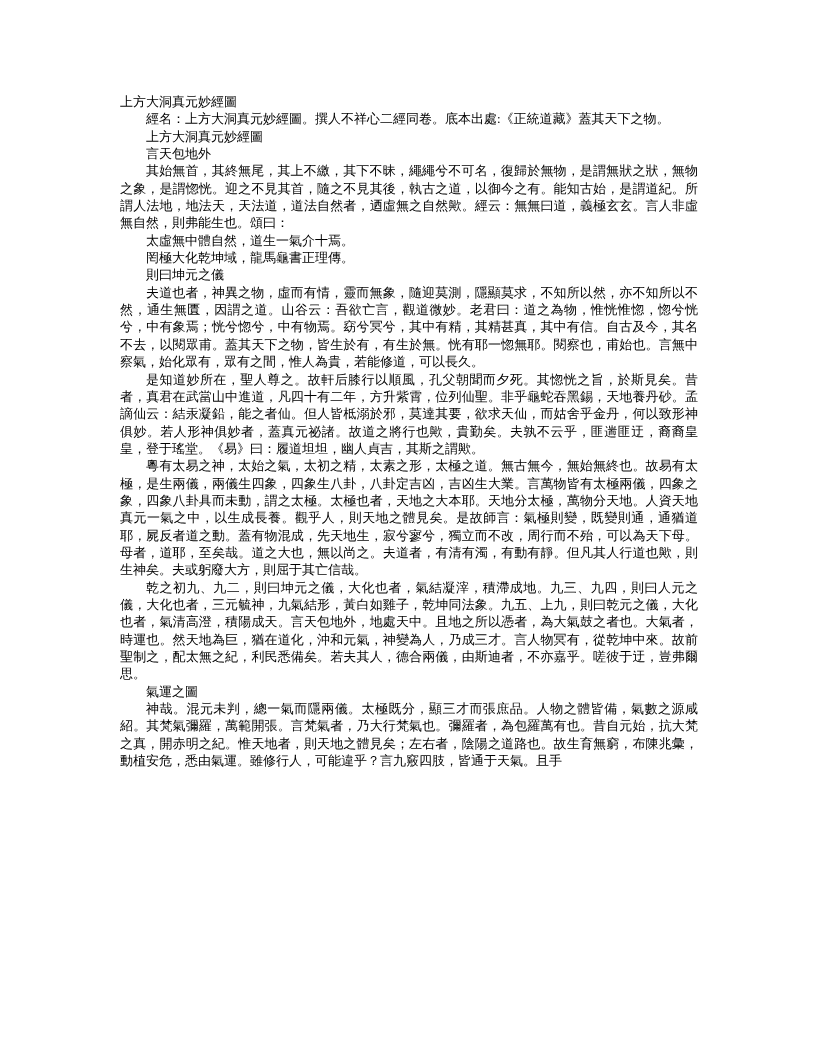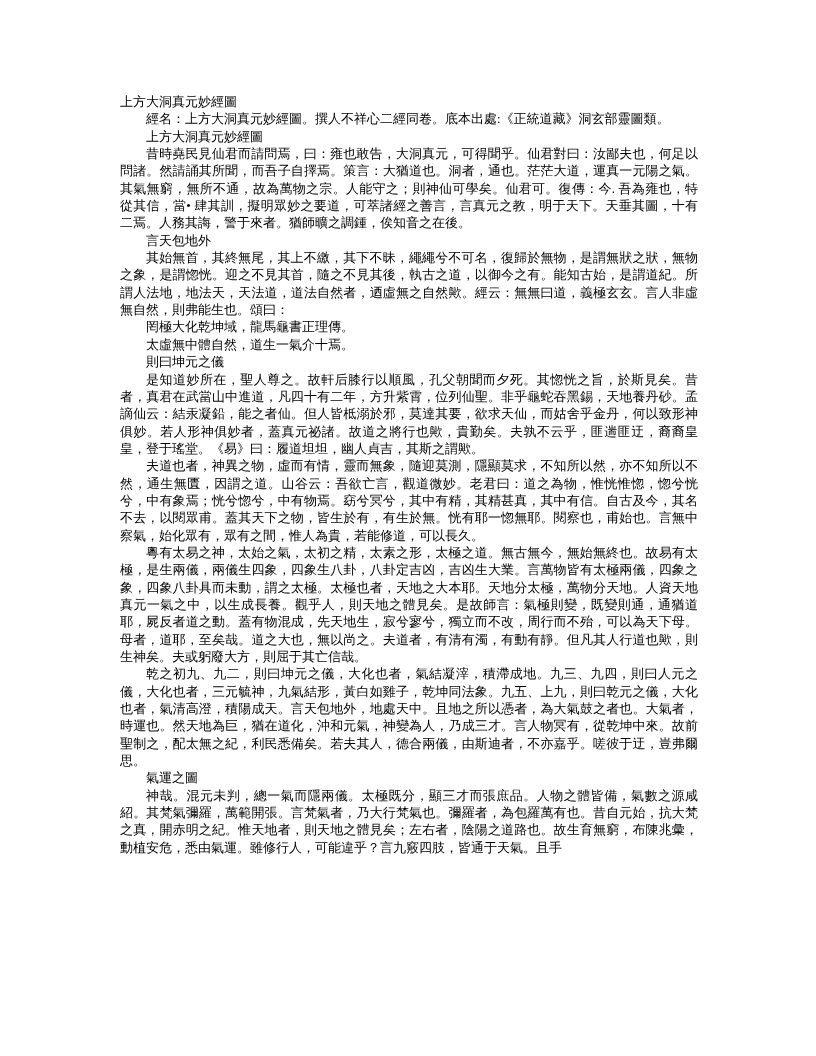--- a/index.html
+++ b/index.html
@@ -44,28 +44,27 @@
   .textblock p.line {
     text-align: left;
   }
 </style>
 </head>
 <body>
 
 <div class="page">
   <div class="textblock" id="textblock">
       <p class="title">上方大洞真元妙經圖</p>
-      <p class="meta">經名：上方大洞真元妙經圖。撰人不祥心二經同卷。底本出處:《正統道藏》洞玄部靈圖類。</p>
+      <p class="meta">經名：上方大洞真元妙經圖。撰人不祥心二經同卷。底本出處:《正統道藏》蓋其天下之物。</p>
       <p class="meta">上方大洞真元妙經圖</p>
-      <p class="paragraph">昔時堯民見仙君而請問焉，曰：雍也敢告，大洞真元，可得聞乎。仙君對曰：汝鄙夫也，何足以問諸。然請誦其所聞，而吾子自擇焉。策言：大猶道也。洞者，通也。茫茫大道，運真一元陽之氣。其氣無窮，無所不通，故為萬物之宗。人能守之；則神仙可學矣。仙君可。復傳：今. 吾為雍也，特從其信，當• 肆其訓，擬明眾妙之要道，可萃諸經之善言，言真元之教，明于天下。天垂其圖，十有二焉。人務其誨，警于來者。猶師曠之調鍾，俟知音之在後。</p>
       <p class="heading">言天包地外</p>
       <p class="paragraph">其始無首，其終無尾，其上不繳，其下不昧，繩繩兮不可名，復歸於無物，是謂無狀之狀，無物之象，是謂惚恍。迎之不見其首，隨之不見其後，執古之道，以御今之有。能知古始，是謂道紀。所謂人法地，地法天，天法道，道法自然者，迺虛無之自然歟。經云：無無曰道，義極玄玄。言人非虛無自然，則弗能生也。頌曰：</p>
+      <p class="verse">太虛無中體自然，道生一氣介十焉。</p>
       <p class="verse">罔極大化乾坤域，龍馬龜書正理傳。</p>
-      <p class="verse">太虛無中體自然，道生一氣介十焉。</p>
       <p class="heading">則曰坤元之儀</p>
+      <p class="paragraph">夫道也者，神異之物，虛而有情，靈而無象，隨迎莫測，隱顯莫求，不知所以然，亦不知所以不然，通生無匱，因謂之道。山谷云：吾欲亡言，觀道微妙。老君曰：道之為物，惟恍惟惚，惚兮恍兮，中有象焉；恍兮惚兮，中有物焉。窈兮冥兮，其中有精，其精甚真，其中有信。自古及今，其名不去，以閱眾甫。蓋其天下之物，皆生於有，有生於無。恍有耶一惚無耶。閱察也，甫始也。言無中察氣，始化眾有，眾有之間，惟人為貴，若能修道，可以長久。</p>
       <p class="paragraph">是知道妙所在，聖人尊之。故軒后膝行以順風，孔父朝聞而夕死。其惚恍之旨，於斯見矣。昔者，真君在武當山中進道，凡四十有二年，方升紫霄，位列仙聖。非乎龜蛇吞黑錫，天地養丹砂。孟謫仙云：結汞凝鉛，能之者仙。但人皆柢溺於邪，莫達其要，欲求天仙，而姑舍乎金丹，何以致形神俱妙。若人形神俱妙者，蓋真元祕諸。故道之將行也歟，貴勤矣。夫孰不云乎，匪遄匪迂，裔裔皇皇，登于瑤堂。《易》曰：履道坦坦，幽人貞吉，其斯之謂歟。</p>
-      <p class="paragraph">夫道也者，神異之物，虛而有情，靈而無象，隨迎莫測，隱顯莫求，不知所以然，亦不知所以不然，通生無匱，因謂之道。山谷云：吾欲亡言，觀道微妙。老君曰：道之為物，惟恍惟惚，惚兮恍兮，中有象焉；恍兮惚兮，中有物焉。窈兮冥兮，其中有精，其精甚真，其中有信。自古及今，其名不去，以閱眾甫。蓋其天下之物，皆生於有，有生於無。恍有耶一惚無耶。閱察也，甫始也。言無中察氣，始化眾有，眾有之間，惟人為貴，若能修道，可以長久。</p>
       <p class="paragraph">粵有太易之神，太始之氣，太初之精，太素之形，太極之道。無古無今，無始無終也。故易有太極，是生兩儀，兩儀生四象，四象生八卦，八卦定吉凶，吉凶生大業。言萬物皆有太極兩儀，四象之象，四象八卦具而未動，謂之太極。太極也者，天地之大本耶。天地分太極，萬物分天地。人資天地真元一氣之中，以生成長養。觀乎人，則天地之體見矣。是故師言：氣極則變，既變則通，通猶道耶，屍反者道之動。蓋有物混成，先天地生，寂兮寥兮，獨立而不改，周行而不殆，可以為天下母。母者，道耶，至矣哉。道之大也，無以尚之。夫道者，有清有濁，有動有靜。但凡其人行道也歟，則生神矣。夫或躬廢大方，則屈于其亡信哉。</p>
       <p class="paragraph">乾之初九、九二，則曰坤元之儀，大化也者，氣結凝滓，積滯成地。九三、九四，則曰人元之儀，大化也者，三元毓神，九氣結形，黃白如雞子，乾坤同法象。九五、上九，則曰乾元之儀，大化也者，氣清高澄，積陽成天。言天包地外，地處天中。且地之所以憑者，為大氣鼓之者也。大氣者，時運也。然天地為巨，猶在道化，沖和元氣，神變為人，乃成三才。言人物冥有，從乾坤中來。故前聖制之，配太無之紀，利民悉備矣。若夫其人，德合兩儀，由斯迪者，不亦嘉乎。嗟彼于迂，豈弗爾思。</p>
       <p class="heading">氣運之圖</p>
       <p class="paragraph">神哉。混元未判，總一氣而隱兩儀。太極既分，顯三才而張庶品。人物之體皆備，氣數之源咸紹。其梵氣彌羅，萬範開張。言梵氣者，乃大行梵氣也。彌羅者，為包羅萬有也。昔自元始，抗大梵之真，開赤明之紀。惟天地者，則天地之體見矣；左右者，陰陽之道路也。故生育無窮，布陳兆彙，動植安危，悉由氣運。雖修行人，可能違乎？言九竅四肢，皆通于天氣。且手</p>
     </div>
 </div>
 
 </body></html>

